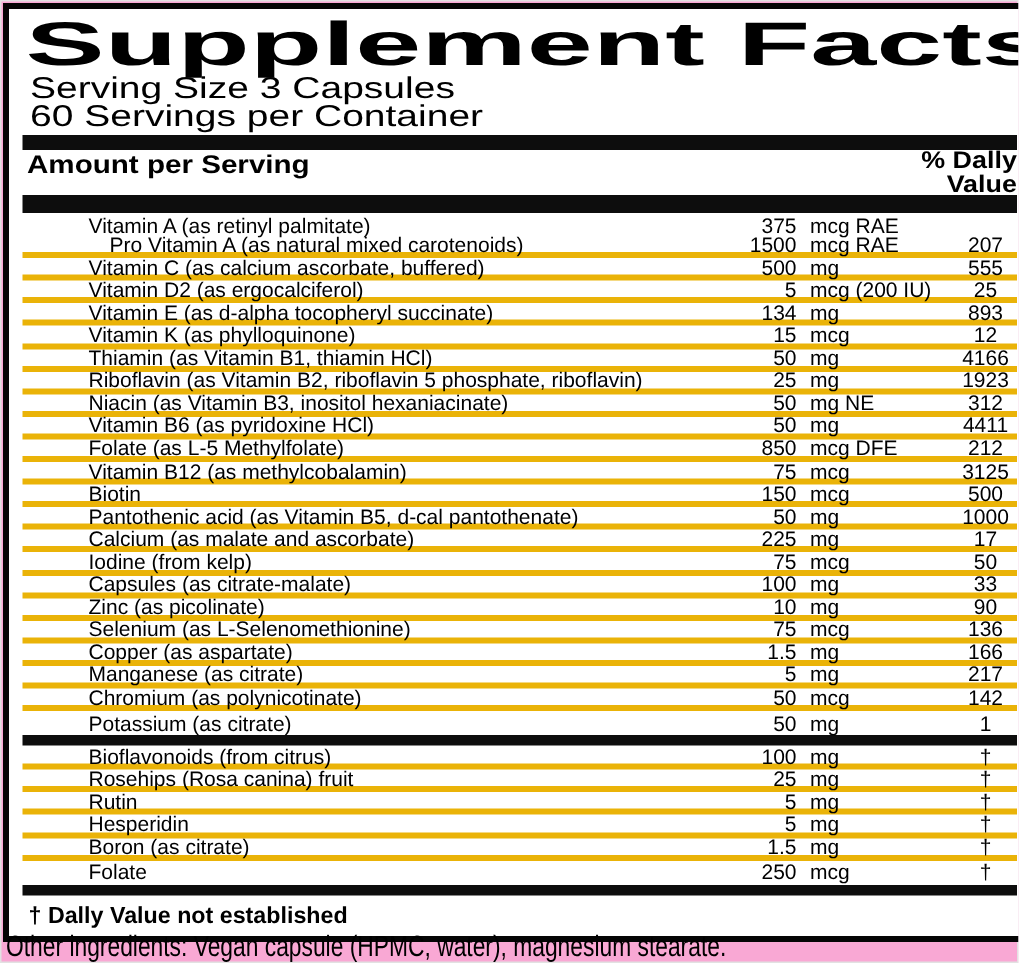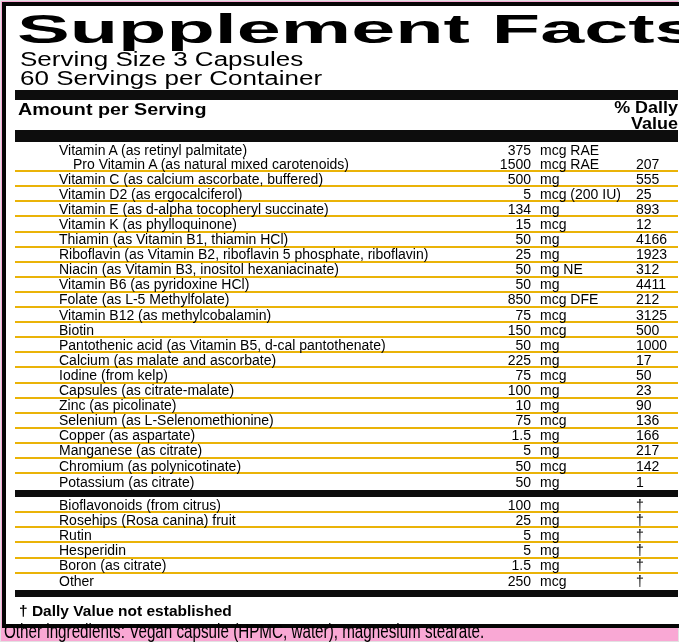--- a/index.html
+++ b/index.html
@@ -44,32 +44,32 @@
   }
   .col-header .dv-hdr{
     font-size:16px;font-weight:bold;text-align:right;line-height:16px;
     transform:scaleX(1.12);transform-origin:100% 50%;
   }
 
   .rows{display:block;}
   .row{
     display:flex;align-items:center;
     height:15.1px;
-    border-bottom:2px solid #eab308;
+    border-bottom:4px solid #eab308;
     font-size:14px;line-height:14px;
     box-sizing:border-box;
   }
   .row.noline{border-bottom:none;}
   .rows .row:last-child{border-bottom:none;}
   .cell{white-space:nowrap;}
   .cell.name{flex:1 1 auto;overflow:visible;padding-left:2px;margin-left:42px;}
   .row.indent .cell.name{padding-left:16px;}
   .cell.amount{width:64px;text-align:right;}
   .cell.unit{width:96px;padding-left:9px;text-align:left;}
-  .cell.dv{width:42px;text-align:left;}
+  .cell.dv{width:42px;text-align:center;}
 
   .footnote{
     font-size:15.5px;line-height:19px;height:19px;
     padding:3px 0 0 4px;white-space:nowrap;font-weight:bold;
   }
 
   .other-ingredients{
     position:absolute;left:4px;top:621px;
     font-size:19.5px;line-height:20px;white-space:nowrap;
     transform:scaleX(0.78);transform-origin:0 50%;
@@ -193,21 +193,21 @@
         <div class="row">
     <span class="cell name">Iodine (from kelp)</span>
     <span class="cell amount">75</span>
     <span class="cell unit">mcg</span>
     <span class="cell dv">50</span>
   </div>
         <div class="row">
     <span class="cell name">Capsules (as citrate-malate)</span>
     <span class="cell amount">100</span>
     <span class="cell unit">mg</span>
-    <span class="cell dv">23</span>
+    <span class="cell dv">33</span>
   </div>
         <div class="row">
     <span class="cell name">Zinc (as picolinate)</span>
     <span class="cell amount">10</span>
     <span class="cell unit">mg</span>
     <span class="cell dv">90</span>
   </div>
         <div class="row">
     <span class="cell name">Selenium (as L-Selenomethionine)</span>
     <span class="cell amount">75</span>
@@ -267,21 +267,21 @@
     <span class="cell unit">mg</span>
     <span class="cell dv">†</span>
   </div>
         <div class="row">
     <span class="cell name">Boron (as citrate)</span>
     <span class="cell amount">1.5</span>
     <span class="cell unit">mg</span>
     <span class="cell dv">†</span>
   </div>
         <div class="row">
-    <span class="cell name">Other</span>
+    <span class="cell name">Folate</span>
     <span class="cell amount">250</span>
     <span class="cell unit">mcg</span>
     <span class="cell dv">†</span>
   </div>
       </div>
 
     <div class="bar bar-mid"></div>
 
     <div class="footnote">† Dally Value not established</div>
 

